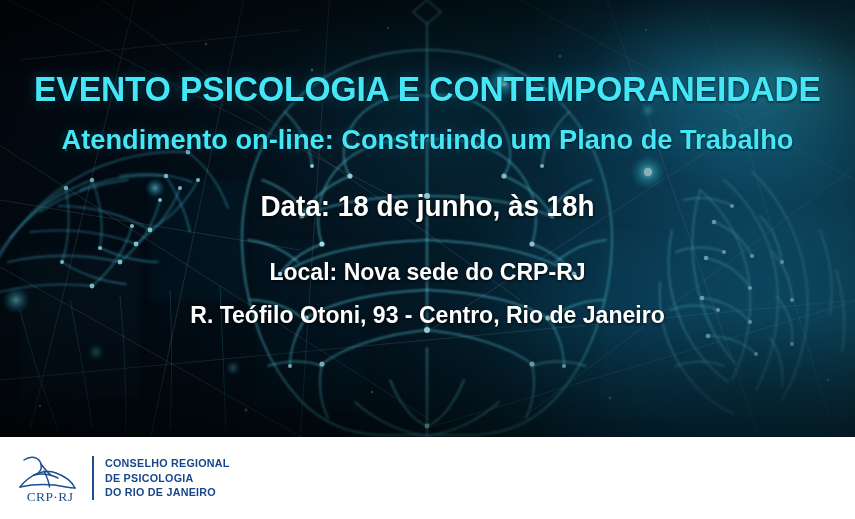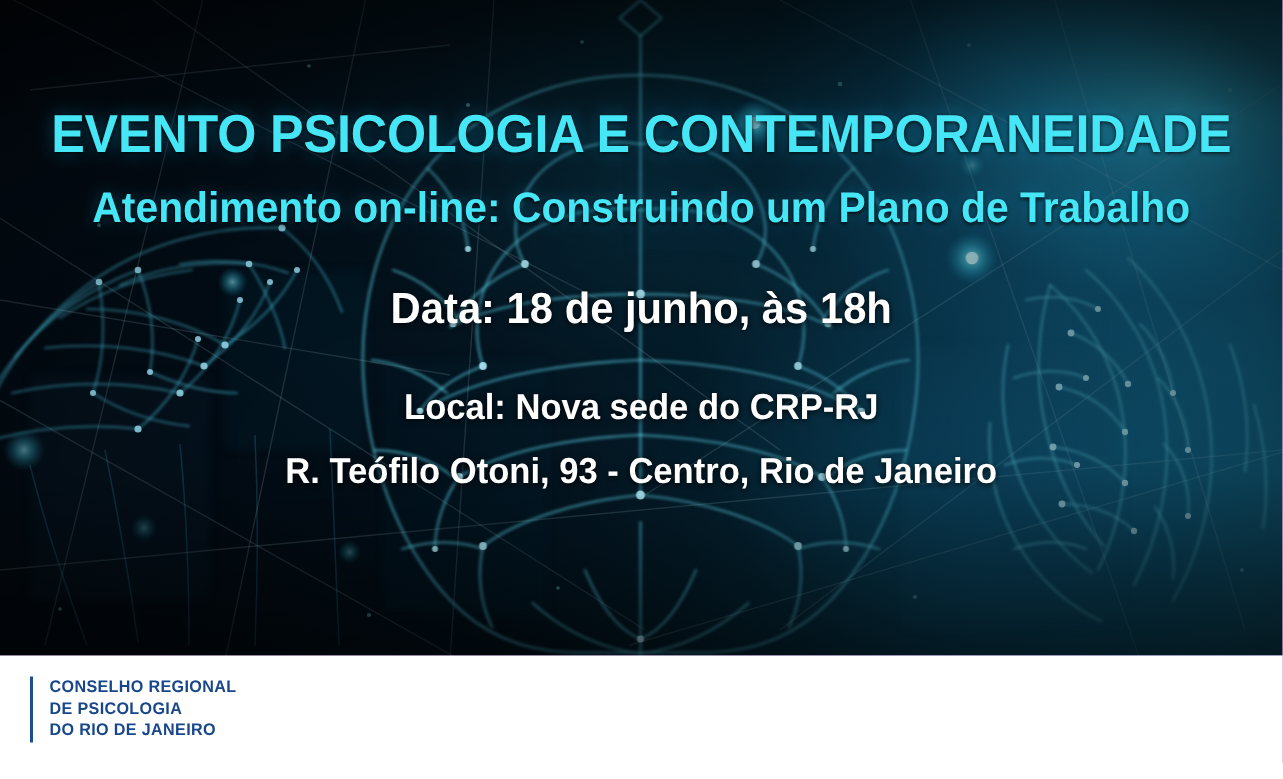--- a/index.html
+++ b/index.html
@@ -10,21 +10,21 @@
   }
   body {
     font-family: "Liberation Sans", sans-serif;
   }
 
   .banner {
     position: relative;
     width: 855px;
     height: 519px;
     overflow: hidden;
-    background: #a21caf;
+    background: #1d4ed8;
   }
 
   
   .bg {
     position: absolute;
     inset: 0;
     width: 855px;
     height: 437px;
     overflow: hidden;
     background:
@@ -424,20 +424,35 @@
     <div class="title-main">EVENTO PSICOLOGIA E CONTEMPORANEIDADE</div>
     <div class="title-sub">Atendimento on-line: Construindo um Plano de Trabalho</div>
     <div class="line-date">Data: 18 de junho, às 18h</div>
     <div class="line-local">Local: Nova sede do CRP-RJ</div>
     <div class="line-address">R. Teófilo Otoni, 93 - Centro, Rio de Janeiro</div>
   </div>
 
   <div class="footer">
 
     <div class="logo-block">
+      <div class="logo-mark">
+        <svg width="72" height="54" viewBox="0 0 72 54">
+          <g fill="none" stroke="#1d4f8f" stroke-width="1.5" stroke-linecap="round" stroke-linejoin="round">
+
+            <path d="M10 9 C17 4 25 6 27 13 C28.5 18.5 25 23 20 24"></path>
+            <path d="M27 13 C30 17 33 21 37 24"></path>
+            <path d="M20 24 C27 22 36 23 44 27"></path>
+
+            <path d="M6 36 C16 23 30 18 42 22 C52 25.5 58 31 61 37"></path>
+            <path d="M6 36 C20 33 38 33 52 36 C56 36.8 59 37 61 37"></path>
+            <path d="M30 20 C33 26 35 31 35.5 36"></path>
+          </g>
+          <text x="36" y="50" text-anchor="middle" font-family="'Liberation Serif', serif" font-size="13.5" font-weight="400" fill="#1d4f8f" letter-spacing="0.4">CRP·RJ</text>
+        </svg>
+      </div>
       <div class="logo-divider"></div>
       <div class="logo-text">
         <div>CONSELHO REGIONAL</div>
         <div>DE PSICOLOGIA</div>
         <div>DO RIO DE JANEIRO</div>
       </div>
     </div>
 
   </div>
 

